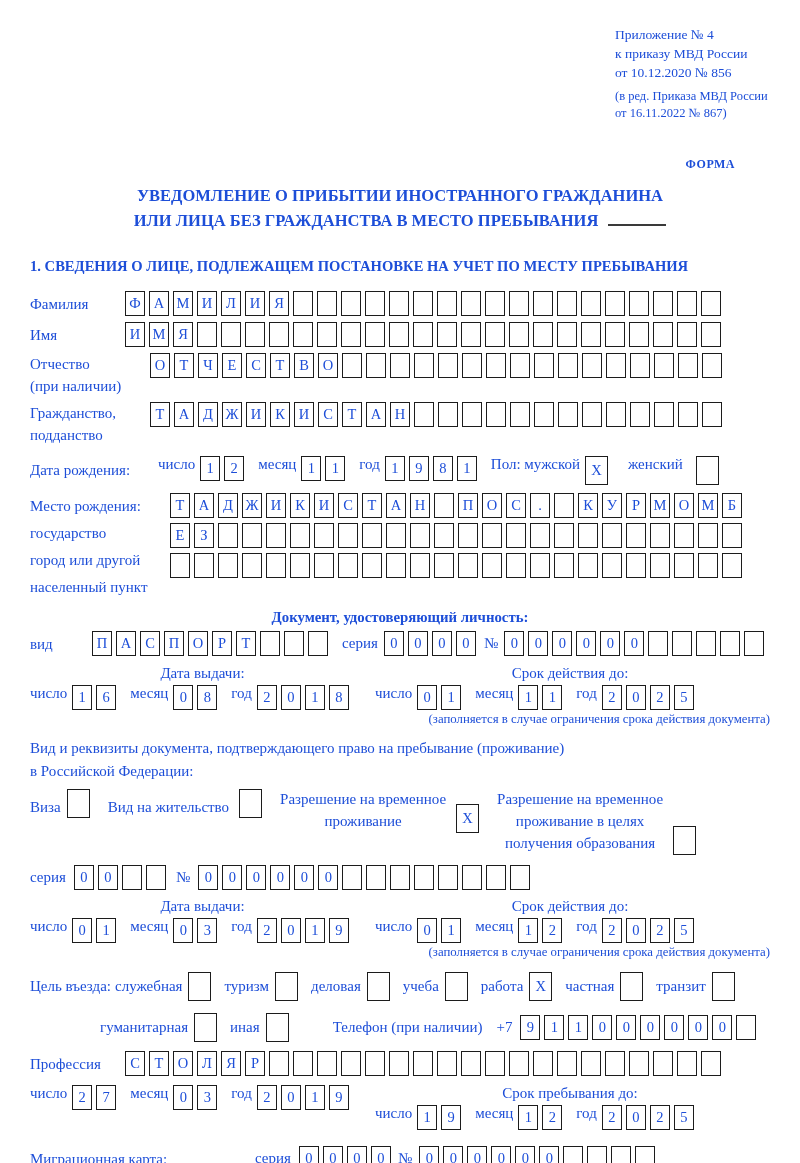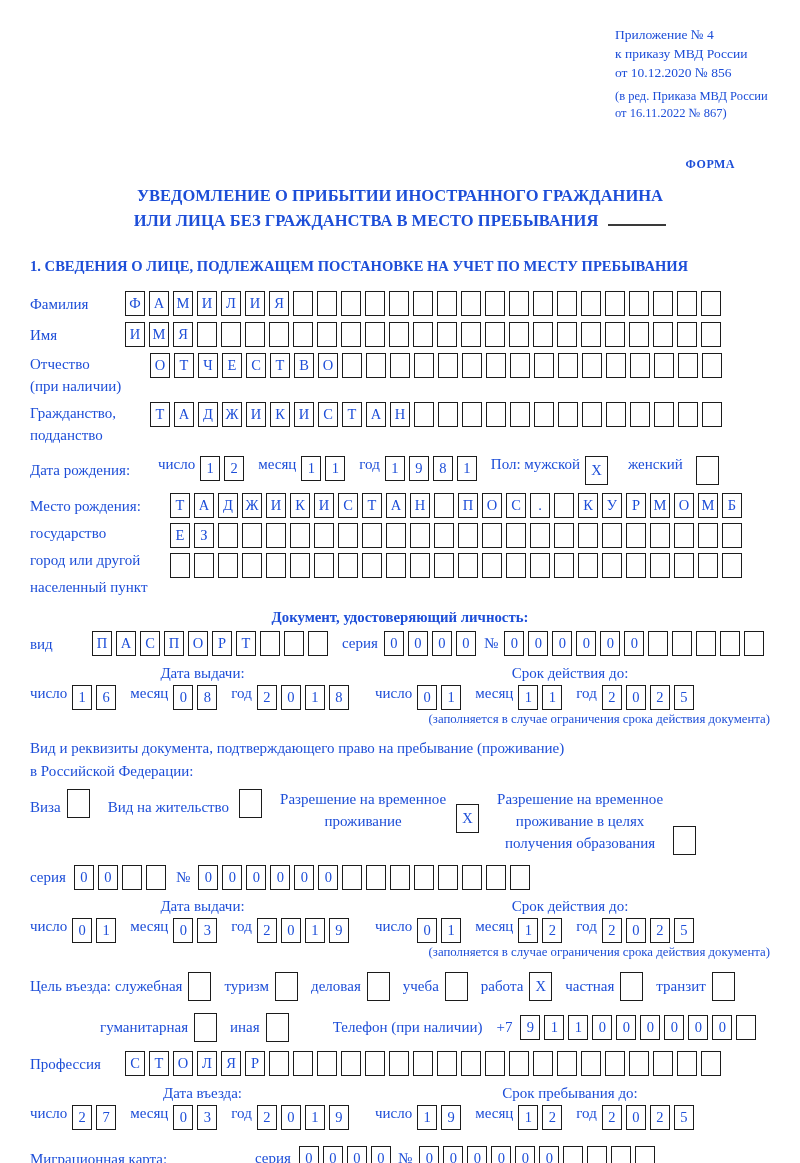--- a/index.html
+++ b/index.html
@@ -619,21 +619,20 @@
         <span class="cell"></span>
         <span class="cell"></span>
         <span class="cell"></span>
         <span class="cell"></span>
         <span class="cell"></span>
       </div>
   </div>
 
   <div class="dates-row">
     <div class="dcol" style="width:345px">
-      <div class="dtitle">Дата въезда:</div>
       <div class="dline">
         <span class="word">число</span>
         <span class="grp cellwrap">
             <span class="cell">2</span>
             <span class="cell">7</span>
           </span>
         <span class="word">месяц</span>
         <span class="grp cellwrap">
             <span class="cell">0</span>
             <span class="cell">3</span>

